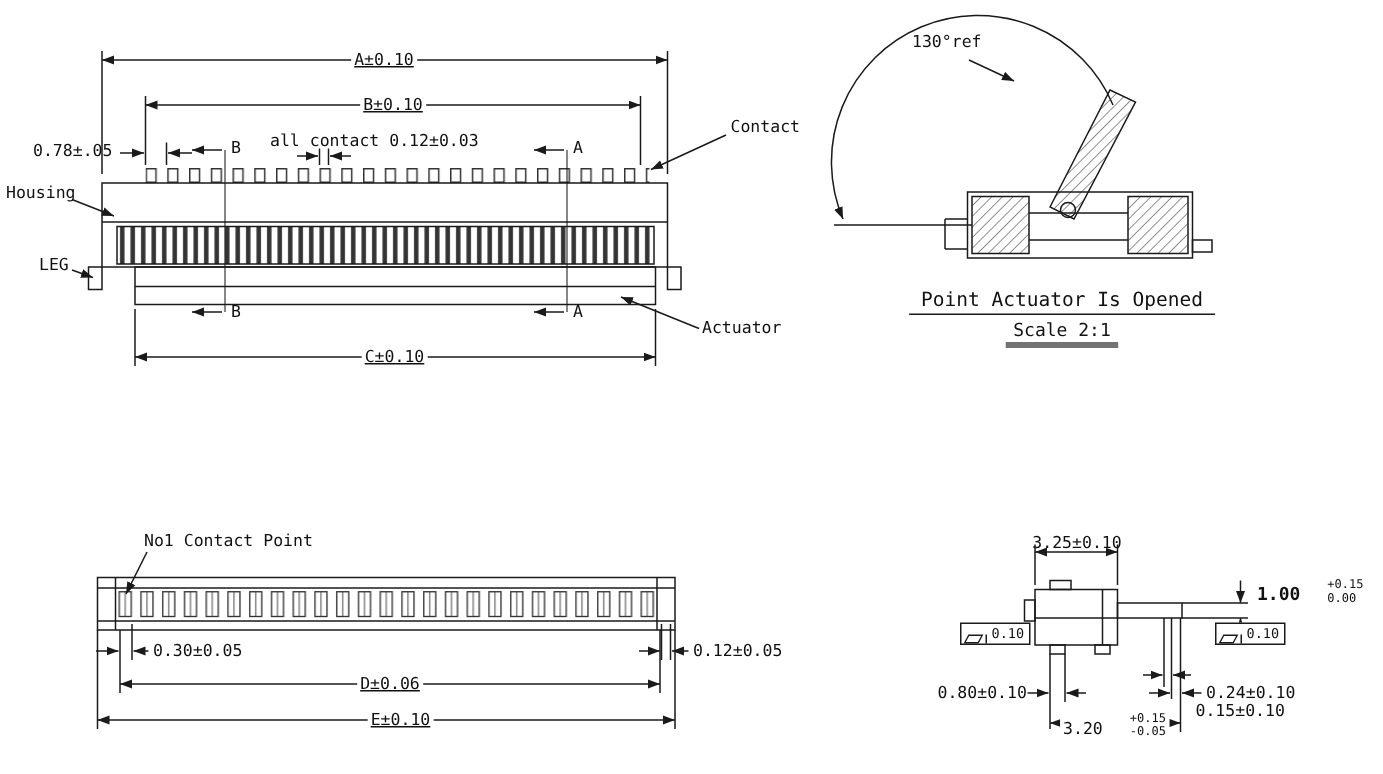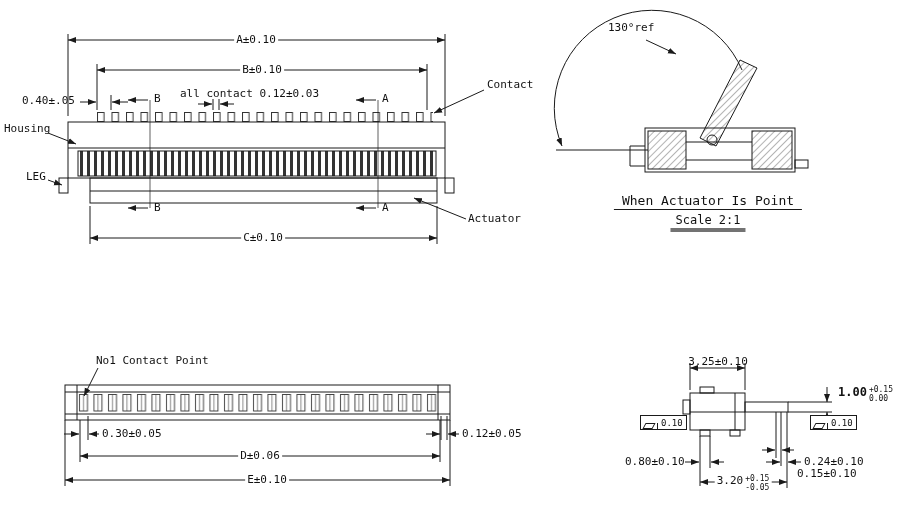--- a/index.html
+++ b/index.html
@@ -1,28 +1,28 @@
 <!DOCTYPE html>
 <html><head>
 <meta charset="utf-8">
 <style>
   html,body{margin:0;padding:0;background:#fff;}
   .canvas{position:relative;width:922px;height:516px;background:#fff;overflow:hidden;
           font-family:"DejaVu Sans Mono",monospace;color:#111;}
   svg.lines{position:absolute;left:0;top:0;}
   .lbl{position:absolute;font-size:11px;line-height:13px;white-space:nowrap;color:#111;}
-  .bg{background:#fff;padding:0 2px;}
+  .bg{background:#fff;padding:0 2px;text-decoration:underline;}
   .ctr{transform:translateX(-50%);}
   .cap{font-size:13px;border-bottom:1px solid #1a1a1a;padding:0 8px 2px;}
   .cap2{font-size:12px;border-bottom:4px solid #737373;padding:0 5px 1px;}
   .fcf{position:absolute;display:flex;border:1px solid #1a1a1a;background:#fff;height:13px;align-items:flex-end;}
   .fcf-cell{display:flex;align-items:center;padding:0 3px;font-size:9px;line-height:11px;}
   .fcf-sym{border-right:1px solid #1a1a1a;}
   .para{display:block;width:8px;height:4px;border:1px solid #1a1a1a;transform:skewX(-28deg);}
-  .tolgrp{position:absolute;display:flex;align-items:flex-start;gap:2px;background:#fff;padding:0 2px;white-space:nowrap;}
+  .tolgrp{position:absolute;display:flex;align-items:flex-end;gap:18px;background:#fff;padding:0 2px;white-space:nowrap;}
   .tol-main{font-size:12px;font-weight:bold;}
   .tol-col{display:flex;flex-direction:column;font-size:8px;line-height:1.15;}
 </style>
 </head>
 <body>
 
 <div class="canvas">
 
   <svg class="lines" width="922" height="516" viewBox="0 0 922 516">
     <defs>
@@ -173,34 +173,34 @@
       <line x1="710" y1="436" x2="710" y2="468"></line>
       <line x1="685" y1="462" x2="699" y2="462" marker-end="url(#ar)"></line>
       <line x1="711" y1="462" x2="724" y2="462" marker-start="url(#ar)"></line>
 
       <line x1="700" y1="482" x2="787" y2="482" marker-start="url(#ar)" marker-end="url(#ar)"></line>
     </g>
   </svg>
 
   <span class="lbl bg ctr" style="left:256px;top:33px">A±0.10</span>
   <span class="lbl bg ctr" style="left:262px;top:63px">B±0.10</span>
-  <span class="lbl" style="left:22px;top:94px">0.40±.05</span>
+  <span class="lbl" style="left:22px;top:94px">0.78±.05</span>
   <span class="lbl" style="left:180px;top:87px">all contact 0.12±0.03</span>
   <span class="lbl" style="left:154px;top:92px">B</span>
   <span class="lbl" style="left:154px;top:201px">B</span>
   <span class="lbl" style="left:382px;top:92px">A</span>
   <span class="lbl" style="left:382px;top:201px">A</span>
   <span class="lbl" style="left:487px;top:78px">Contact</span>
   <span class="lbl" style="left:4px;top:122px">Housing</span>
   <span class="lbl" style="left:26px;top:170px">LEG</span>
   <span class="lbl" style="left:468px;top:212px">Actuator</span>
   <span class="lbl bg ctr" style="left:263px;top:231px">C±0.10</span>
 
   <span class="lbl" style="left:608px;top:21px">130°ref</span>
-  <span class="lbl cap ctr" style="left:708px;top:194px">When Actuator Is Point</span>
+  <span class="lbl cap ctr" style="left:708px;top:194px">Point Actuator Is Opened</span>
   <span class="lbl cap2 ctr" style="left:708px;top:214px">Scale 2:1</span>
 
   <span class="lbl" style="left:96px;top:354px">No1 Contact Point</span>
   <span class="lbl" style="left:102px;top:427px">0.30±0.05</span>
   <span class="lbl" style="left:462px;top:427px">0.12±0.05</span>
   <span class="lbl bg ctr" style="left:260px;top:449px">D±0.06</span>
   <span class="lbl bg ctr" style="left:267px;top:473px">E±0.10</span>
 
   <span class="lbl ctr" style="left:718px;top:355px">3.25±0.10</span>
 

